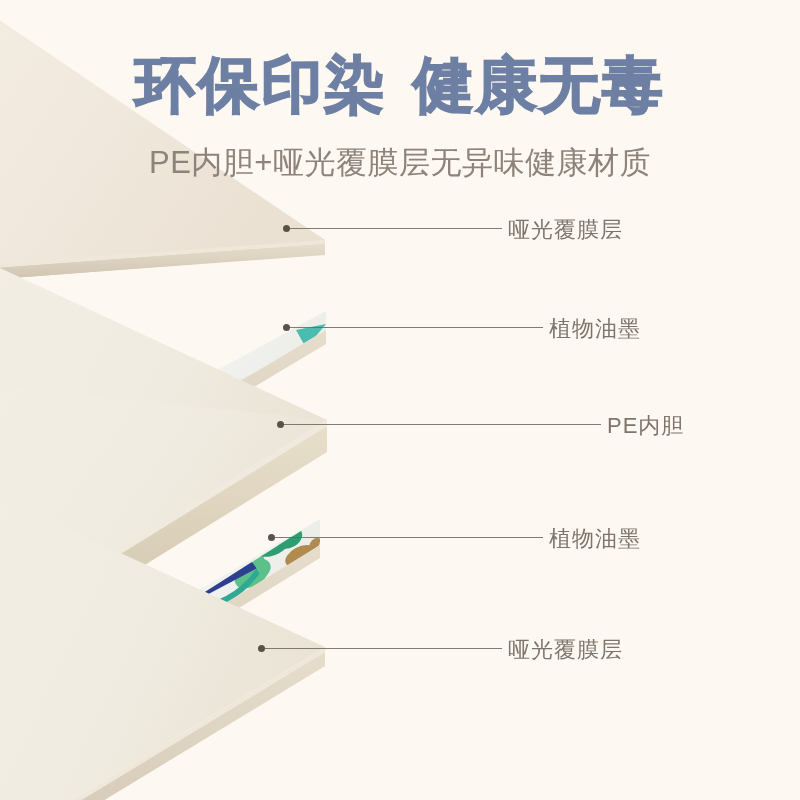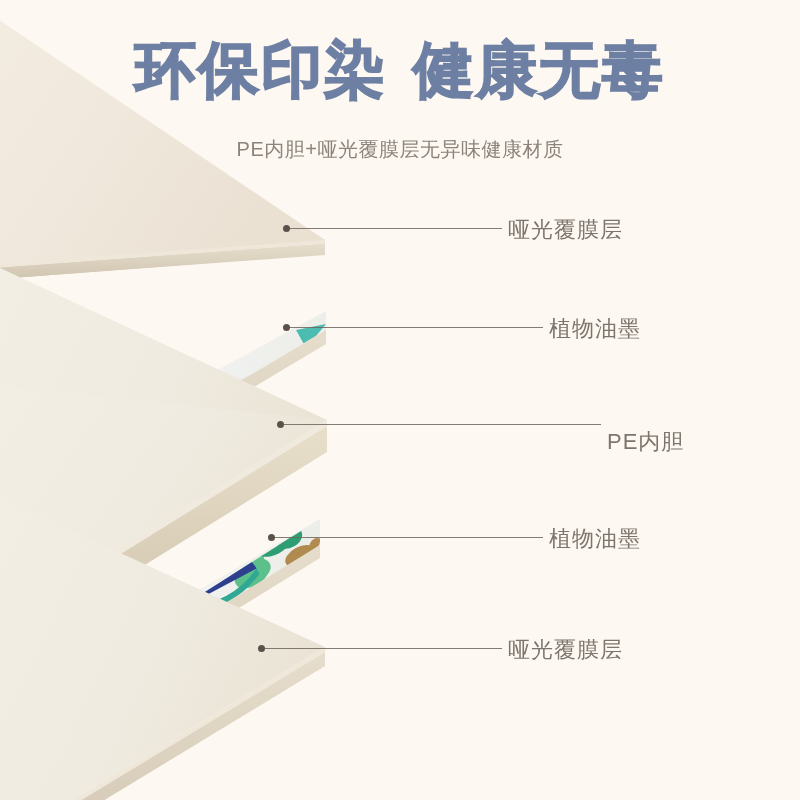--- a/index.html
+++ b/index.html
@@ -7,38 +7,38 @@
     width:800px;height:800px;
     background:#fdf8f1;
     font-family:"Liberation Sans","DejaVu Sans",sans-serif;
     overflow:hidden;
     position:relative;
   }
   #stage{position:absolute;inset:0;width:800px;height:800px;}
 
   
   .head-wrap{
-    position:absolute;left:0;top:0;width:800px;
+    position:absolute;left:0;top:15px;width:800px;
     text-align:center;pointer-events:none;
     z-index:40;
   }
   .title{
     margin:0;padding-top:38px;
     font-size:61px;line-height:1.08;
     font-weight:bold;
     letter-spacing:2px;
     color:#6d7fa3;
     font-family:"Liberation Sans","DejaVu Sans",sans-serif;
     -webkit-text-stroke:1.6px #6d7fa3;
     text-shadow:0 0 1px #6d7fa3;
   }
   .title .gap{display:inline-block;width:26px;}
   .subtitle{
-    margin:15px;padding-top:17px;
-    font-size:20px;letter-spacing:.5px;
+    margin:6px;padding-top:17px;
+    font-size:31px;letter-spacing:.5px;
     color:#8d837b;
     font-weight:normal;
   }
 
   
   #layers{position:absolute;left:0;top:0;width:800px;height:800px;z-index:10;}
 
   
   .leader{position:absolute;z-index:50;}
   .leader .lline{
@@ -281,21 +281,21 @@
 
   <div class="leader">
     <span class="ldot" style="left:283px;top:324px;"></span>
     <span class="lline" style="left:290px;top:327px;width:253px;"></span>
     <span class="ltext" style="left:549px;top:314px;">植物油墨</span>
   </div>
 
   <div class="leader">
     <span class="ldot" style="left:277px;top:421px;"></span>
     <span class="lline" style="left:284px;top:424px;width:317px;"></span>
-    <span class="ltext" style="left:607px;top:411px;margin-top:16px;">PE内胆</span>
+    <span class="ltext" style="left:607px;top:411px;">PE内胆</span>
   </div>
 
   <div class="leader">
     <span class="ldot" style="left:268px;top:534px;"></span>
     <span class="lline" style="left:275px;top:537px;width:268px;"></span>
     <span class="ltext" style="left:549px;top:524px;">植物油墨</span>
   </div>
 
   <div class="leader">
     <span class="ldot" style="left:258px;top:645px;"></span>

